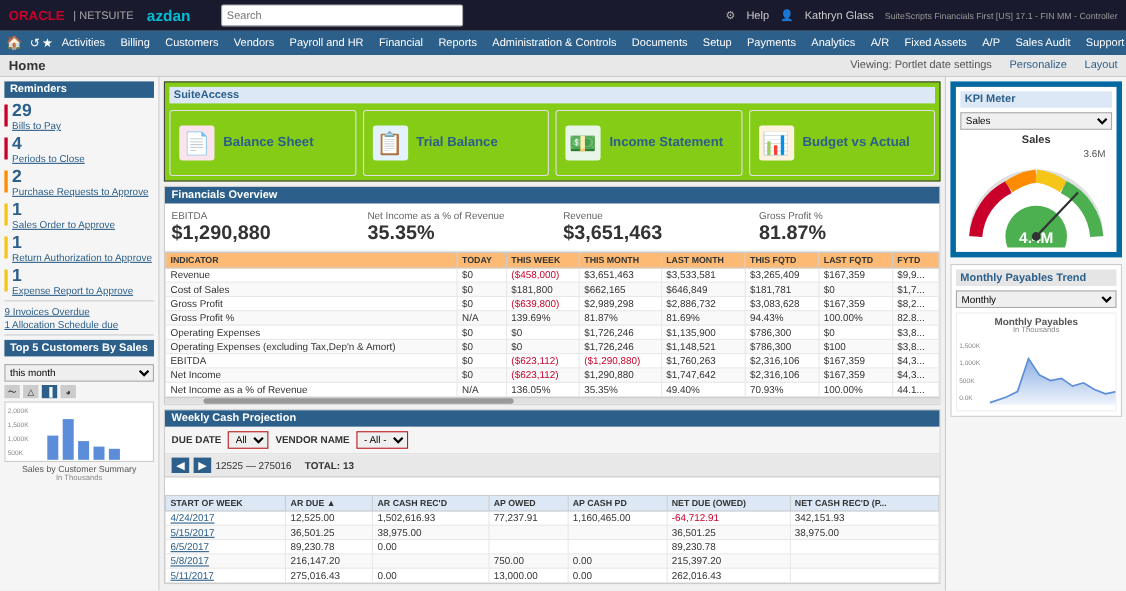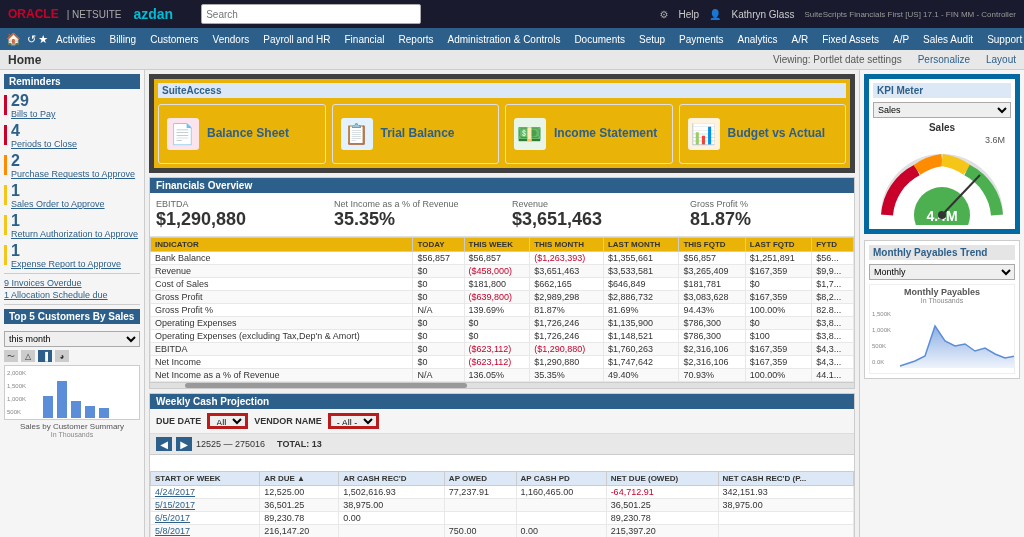--- a/index.html
+++ b/index.html
@@ -41,49 +41,49 @@
     .chart-icon { width: 14px; height: 12px; background: #ccc; font-size: 8px; display: flex; align-items: center; justify-content: center; }
     .chart-icon.active { background: #2c5f8a; color: white; }
     .mini-chart-area { height: 55px; background: white; border: 1px solid #ccc; position: relative; overflow: hidden; }
     .mini-chart-title { font-size: 8px; color: #555; text-align: center; margin-top: 2px; }
     .mini-chart-sub { font-size: 7px; color: #888; text-align: center; }
 
     
     .main-middle { flex: 1; overflow-y: auto; overflow-x: hidden; padding: 4px; display: flex; flex-direction: column; gap: 4px; }
 
     
-    .suite-access { background: #eab308; border: 5px solid #404040; padding: 4px; }
+    .suite-access { background: #84cc16; border: 1px solid #404040; padding: 4px; }
     .suite-access-title { font-size: 10px; font-weight: bold; color: #2c5f8a; margin-bottom: 6px; background: #dce8f5; padding: 2px 4px; }
     .suite-cards { display: flex; gap: 6px; }
     .suite-card { flex: 1; height: 60px; display: flex; align-items: center; gap: 8px; padding: 6px 8px; border: 1px solid #e0e0e0; border-radius: 3px; cursor: pointer; }
     .suite-card-icon { width: 32px; height: 32px; display: flex; align-items: center; justify-content: center; font-size: 20px; border-radius: 3px; }
     .suite-card-icon.pink { background: #fce4ec; }
     .suite-card-icon.blue { background: #e3f2fd; }
     .suite-card-icon.green { background: #e8f5e9; }
     .suite-card-icon.orange { background: #fff3e0; }
     .suite-card-label { font-size: 12px; font-weight: bold; color: #2c5f8a; line-height: 1.3; }
 
     
     .financials-overview { background: white; border: 1px solid #ccc; }
     .section-header { background: #2c5f8a; color: white; font-size: 10px; font-weight: bold; padding: 2px 6px; }
     .fin-kpi-row { display: flex; padding: 6px; gap: 20px; border-bottom: 1px solid #e0e0e0; }
     .fin-kpi { flex: 1; }
     .fin-kpi-label { font-size: 9px; color: #666; }
     .fin-kpi-value { font-size: 18px; font-weight: bold; color: #333; }
     .fin-table { width: 100%; border-collapse: collapse; font-size: 9px; }
-    .fin-table th { background: #eab308; padding: 2px 4px; text-align: left; border: 1px solid #ccc; font-size: 8px; font-weight: bold; white-space: nowrap; }
+    .fin-table th { background: #fdba74; padding: 2px 4px; text-align: left; border: 1px solid #ccc; font-size: 8px; font-weight: bold; white-space: nowrap; }
     .fin-table td { padding: 1px 4px; border: 1px solid #e8e8e8; white-space: nowrap; }
     .fin-table tr:nth-child(even) td { background: #f9f9f9; }
     .fin-table td.neg { color: #c8002a; }
 
     
     .weekly-cash { background: white; border: 1px solid #ccc; }
     .cash-filter-row { display: flex; align-items: center; gap: 6px; padding: 4px 6px; background: #f5f5f5; border-bottom: 1px solid #ddd; }
     .cash-filter-label { font-size: 9px; font-weight: bold; }
-    .cash-filter-select { height: 16px; font-size: 9px; border: 3px solid #b91c1c; padding: 1px 2px; }
+    .cash-filter-select { height: 16px; font-size: 9px; border: 1px solid #b91c1c; padding: 1px 2px; }
     .cash-nav { display: flex; align-items: center; gap: 4px; padding: 3px 6px; background: #e8e8e8; border-bottom: 1px solid #ccc; font-size: 9px; }
     .cash-nav-btn { width: 16px; height: 14px; background: #2c5f8a; color: white; border: none; cursor: pointer; font-size: 10px; display: flex; align-items: center; justify-content: center; }
     .cash-table { width: 100%; border-collapse: collapse; font-size: 9px; margin-top: 16px; }
     .cash-table th { background: #dce8f5; padding: 2px 4px; text-align: left; border: 1px solid #ccc; font-size: 8px; font-weight: bold; white-space: nowrap; }
     .cash-table td { padding: 1px 4px; border: 1px solid #e8e8e8; white-space: nowrap; }
     .cash-table tr:nth-child(even) td { background: #f9f9f9; }
     .cash-table td.link { color: #2c5f8a; cursor: pointer; text-decoration: underline; }
 
     
     .sidebar-right { width: 165px; background: #f5f5f5; border-left: 1px solid #ccc; padding: 4px; overflow: hidden; flex-shrink: 0; }
@@ -292,30 +292,20 @@
               <th>TODAY</th>
               <th>THIS WEEK</th>
               <th>THIS MONTH</th>
               <th>LAST MONTH</th>
               <th>THIS FQTD</th>
               <th>LAST FQTD</th>
               <th>FYTD</th>
             </tr>
           </thead>
           <tbody id="fin-tbody">
-          <tr>
-                <td>Bank Balance</td>
-                <td>$56,857</td>
-                <td>$56,857</td>
-                <td class="neg">($1,263,393)</td>
-                <td>$1,355,661</td>
-                <td>$56,857</td>
-                <td>$1,251,891</td>
-                <td>$56...</td>
-              </tr>
               <tr>
                 <td>Revenue</td>
                 <td>$0</td>
                 <td class="neg">($458,000)</td>
                 <td>$3,651,463</td>
                 <td>$3,533,581</td>
                 <td>$3,265,409</td>
                 <td>$167,359</td>
                 <td>$9,9...</td>
               </tr>

